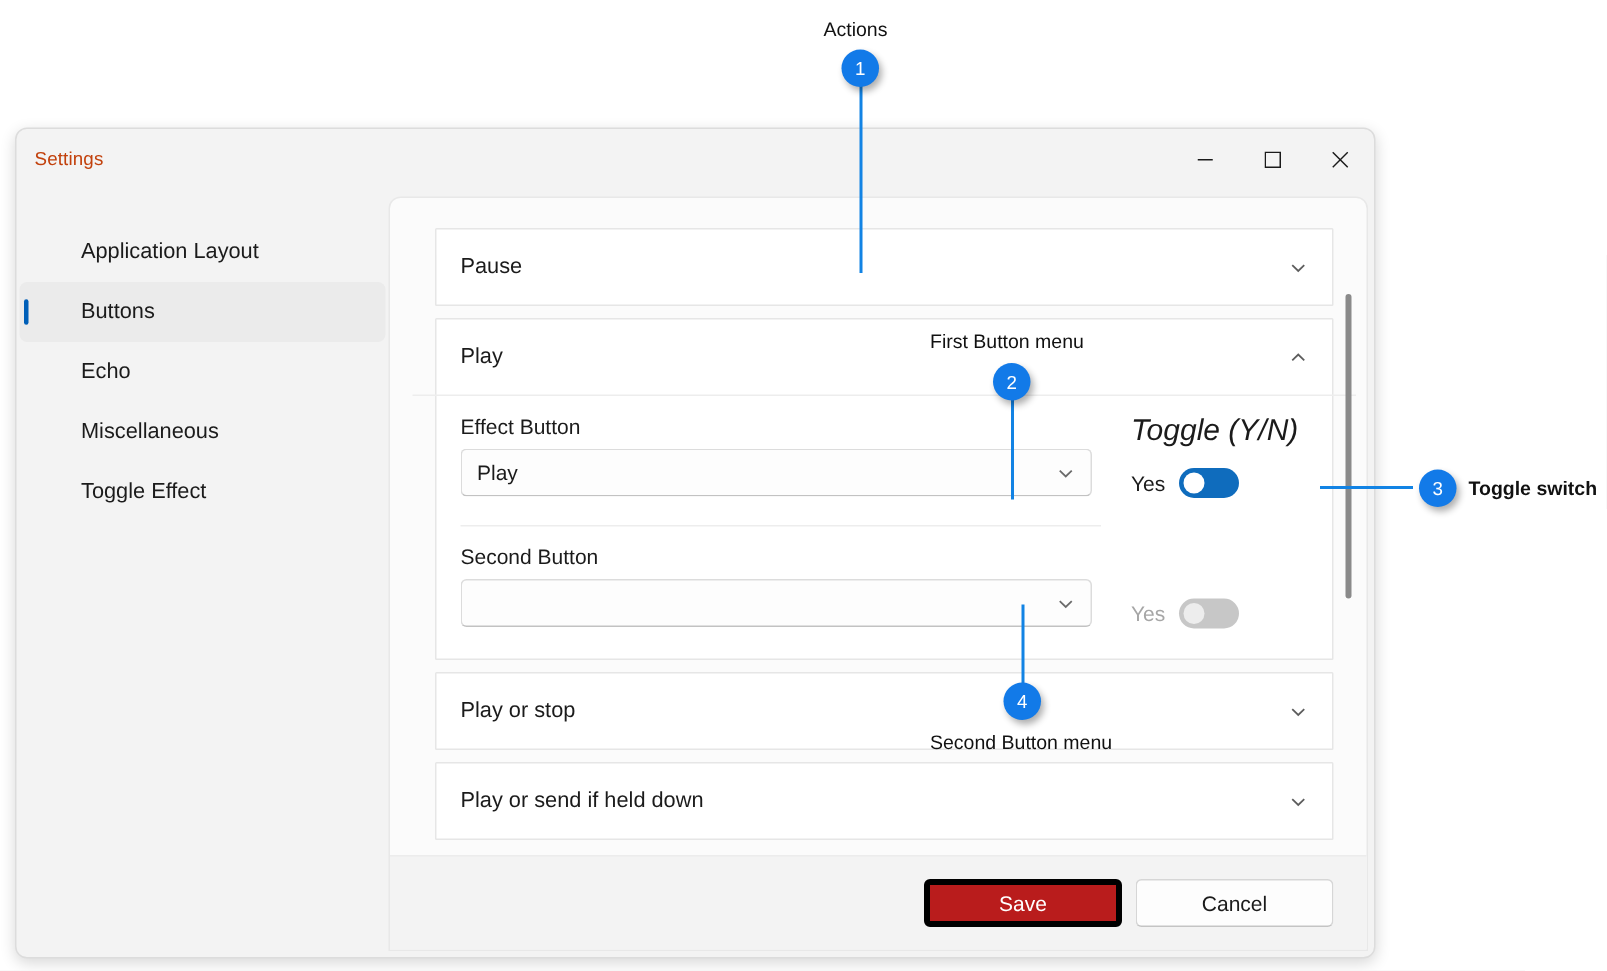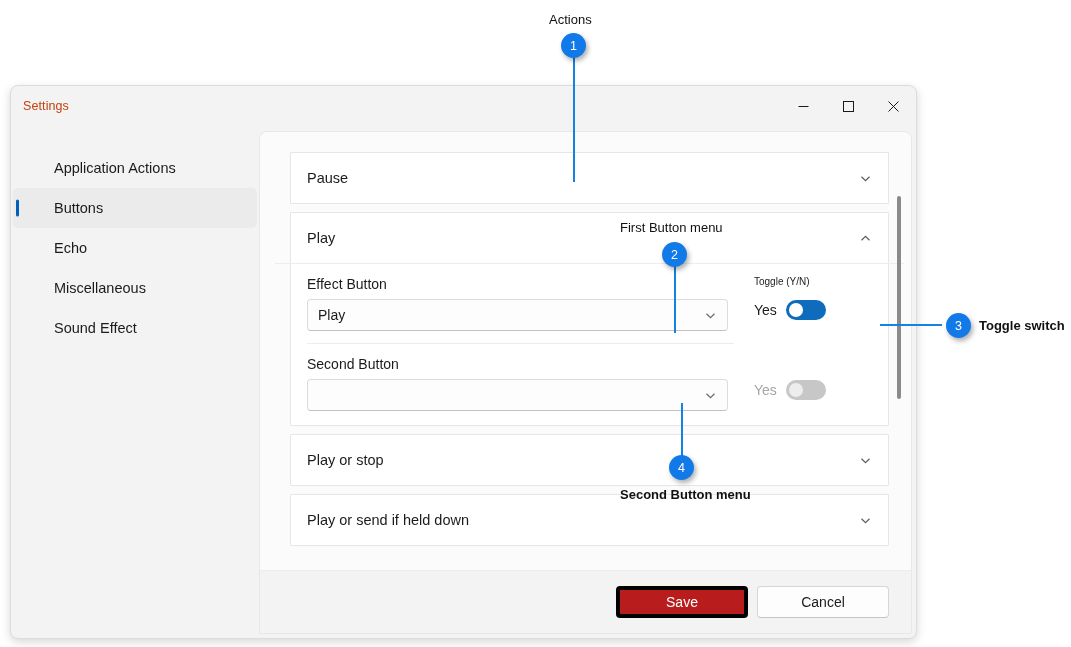--- a/index.html
+++ b/index.html
@@ -171,23 +171,24 @@
   .combo .chev { color: #6b6b6b; }
 
   .field-right {
     width: 118px;
     flex: none;
     display: flex;
     flex-direction: column;
     align-items: flex-start;
   }
   .toggle-caption {
-    font-size: 10px;
+    font-size: 20px;
     color: #1b1b1b;
     margin: 12px 0 7px 0;
+    font-style: italic;
   }
   .toggle-line {
     display: flex;
     align-items: center;
     height: 32px;
   }
   .toggle-text {
     font-size: 14px;
     color: #1b1b1b;
     margin-right: 9px;
@@ -328,34 +329,34 @@
         <svg width="11" height="11" viewBox="0 0 11 11">
             <line x1="0.5" y1="0.5" x2="10.5" y2="10.5" stroke="currentColor" stroke-width="1"></line>
             <line x1="10.5" y1="0.5" x2="0.5" y2="10.5" stroke="currentColor" stroke-width="1"></line>
           </svg>
       </div>
     </div>
   </div>
 
   <div class="sidebar">
     <div class="nav-item" style="margin-top:22px;">
-      <span>Application Actions</span>
+      <span>Application Layout</span>
     </div>
     <div class="nav-item selected">
       <span class="nav-accent"></span>
       <span>Buttons</span>
     </div>
     <div class="nav-item">
       <span>Echo</span>
     </div>
     <div class="nav-item">
       <span>Miscellaneous</span>
     </div>
     <div class="nav-item">
-      <span>Sound Effect</span>
+      <span>Toggle Effect</span>
     </div>
   </div>
 
   <div class="content-card">
 
     <div class="scroll-region">
 
       <div class="row-card">
         <div class="row-head">
           <span class="label">Pause</span>
@@ -469,13 +470,13 @@
 <div class="callout-label" style="left:620px; top:220px;">First Button menu</div>
 <div class="leader v" style="left:674px; top:263px; height:70px;"></div>
 <div class="callout-badge" style="left:662px; top:242px;">2</div>
 
 <div class="leader h" style="left:880px; top:324px; width:62px;"></div>
 <div class="callout-badge" style="left:946px; top:313px;">3</div>
 <div class="callout-label" style="left:979px; top:318px; font-weight:bold;">Toggle switch</div>
 
 <div class="leader v" style="left:681px; top:403px; height:62px;"></div>
 <div class="callout-badge" style="left:669px; top:455px;">4</div>
-<div class="callout-label" style="left:620px; top:487px;font-weight:bold;">Second Button menu</div>
+<div class="callout-label" style="left:620px; top:487px;">Second Button menu</div>
 
 </body></html>

